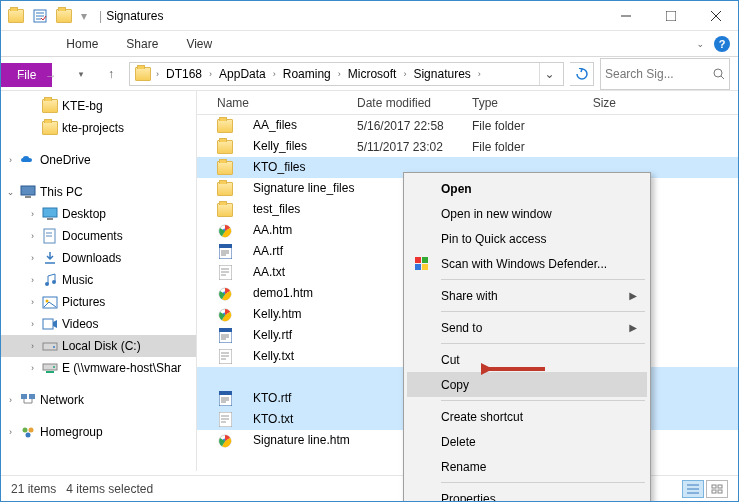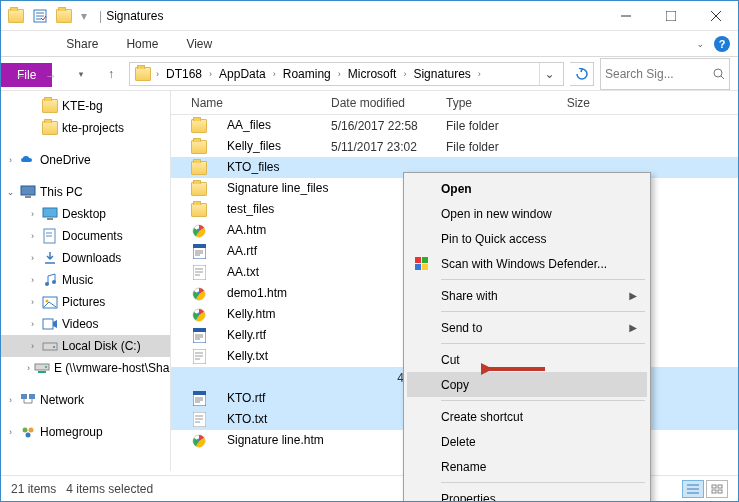--- a/index.html
+++ b/index.html
@@ -29,21 +29,21 @@
 .navarrow.disabled { color:#bfbfbf; }
 .breadcrumb { flex:1; height:24px; border:1px solid #cfcfcf; display:flex; align-items:center; padding:0 4px; gap:2px; overflow:hidden; }
 .bc-seg { display:flex; align-items:center; gap:2px; padding:0 3px; white-space:nowrap; }
 .bc-chev { color:#666; font-size:9px; padding:0 2px; }
 .bc-drop { width:20px; display:flex; align-items:center; justify-content:center; border-left:1px solid #dcdcdc; height:100%; color:#555; margin-left:auto; }
 .refresh { width:24px; height:24px; display:flex; align-items:center; justify-content:center; color:#1e7bd6; border:1px solid #cfcfcf; border-left:none; }
 .search { width:130px; height:24px; border:1px solid #cfcfcf; display:flex; align-items:center; padding:15px 4px; color:#777; gap:6px; }
 
 
 .main { display:flex; height:380px; }
-.tree { width:170px; overflow:hidden; border-right:1px solid #e5e5e5; padding-top:4px; }
+.tree { width:196px; overflow:hidden; border-right:1px solid #e5e5e5; padding-top:4px; }
 .tree-item { display:flex; align-items:center; gap:4px; padding:2px 4px 2px 18px; height:22px; white-space:nowrap; }
 .tree-item .exp { width:11px; color:#666; font-size:9px; text-align:center; margin-left:-14px; }
 .tree-item.depth2 { padding-left:40px; }
 .tree-item.sel { background:#d8d8d8; }
 .tree-item .ico { width:16px; height:16px; display:flex; align-items:center; justify-content:center; }
 .tree-sep { height:10px; }
 
 .list { flex:1; position:relative; }
 .cols { display:flex; border-bottom:1px solid #e5e5e5; height:24px; align-items:center; color:#444; }
 .col-name { width:160px; padding-left:20px; }
@@ -118,22 +118,22 @@
         <svg width="10" height="10">
           <line x1="0" y1="0" x2="10" y2="10" stroke="#333"></line>
           <line x1="10" y1="0" x2="0" y2="10" stroke="#333"></line>
         </svg>
       </div>
   </div>
 </div>
 
 <div class="ribbon">
   <div class="file-tab">File</div>
+  <div class="rtab">Home</div>
   <div class="rtab">Share</div>
-  <div class="rtab">Home</div>
   <div class="rtab">View</div>
   <div class="ribbon-right">
     <span class="caret">⌄</span>
     <div class="help">?</div>
   </div>
 </div>
 
 <div class="navrow">
   <div class="navarrow disabled">←</div>
   <div class="navarrow disabled">→</div>

